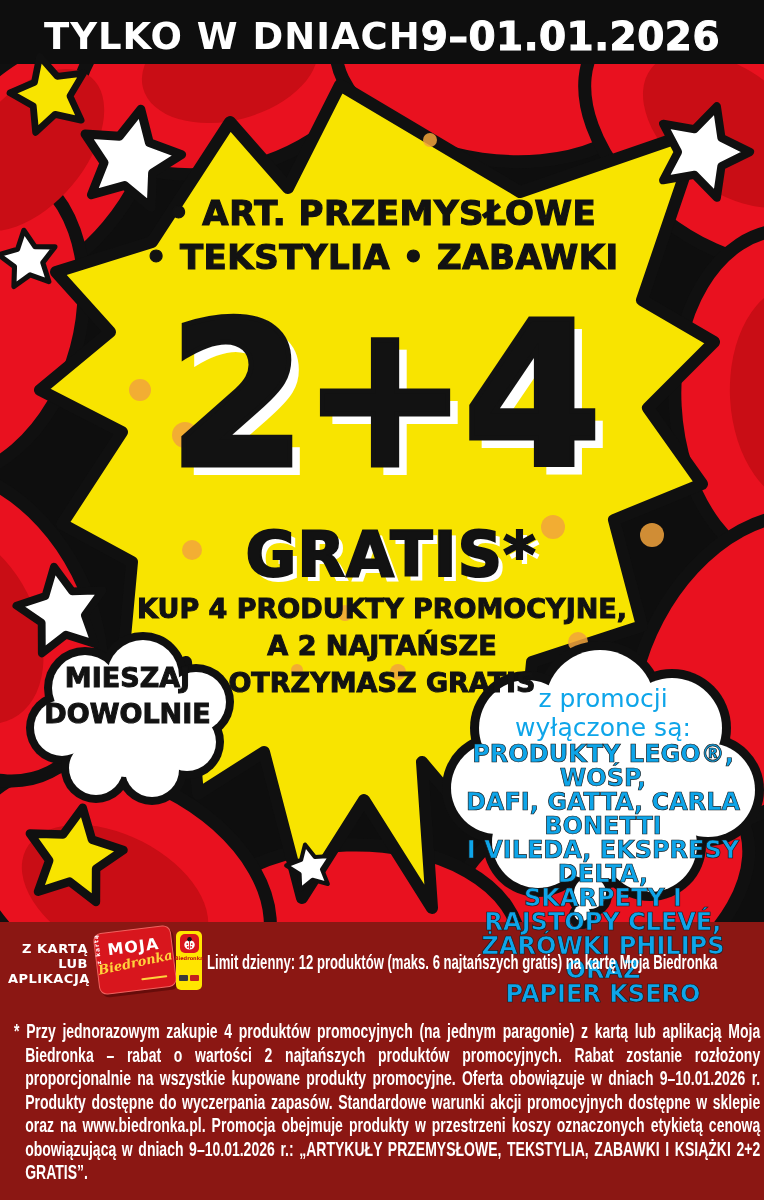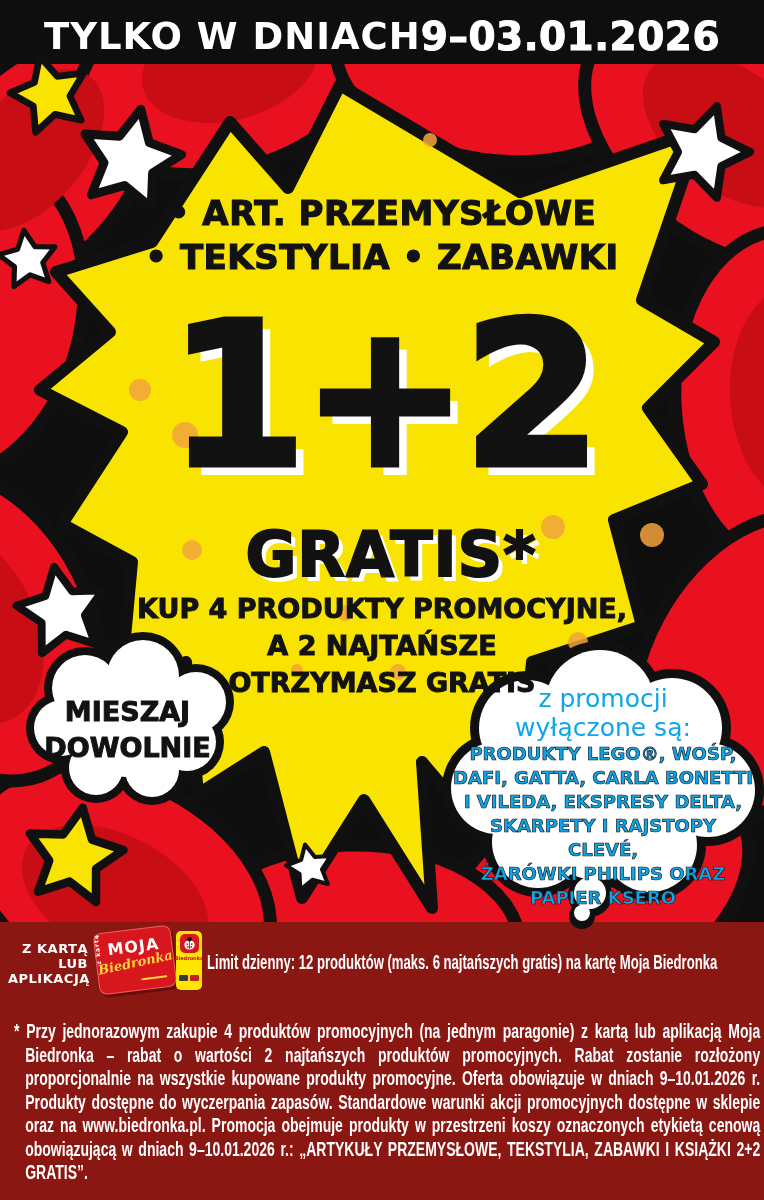--- a/index.html
+++ b/index.html
@@ -14,25 +14,25 @@
   .title-date{font-size:39px;font-weight:900;letter-spacing:0.5px;-webkit-text-stroke:1px #fff;}
   
   .center-col{left:0;width:764px;text-align:center;color:#121212;}
   .cats{top:191px;font-size:34px;font-weight:800;line-height:44px;-webkit-text-stroke:1.2px #121212;letter-spacing:0.5px;}
   .offer{top:296px;font-size:200px;line-height:200px;font-weight:900;letter-spacing:-6px;
          -webkit-text-stroke:5px #121212;text-shadow:10px 10px 0 #ffffff;}
   .gratis{top:518px;font-size:62px;font-weight:900;letter-spacing:1px;
           -webkit-text-stroke:2px #121212;text-shadow:5px 5px 0 #ffffff;padding-left:9px;}
   .subs{top:590px;font-size:27px;font-weight:800;line-height:37px;-webkit-text-stroke:1px #121212;}
   
-  .mixcloud-text{left:25px;top:694px;width:205px;text-align:center;color:#121212;
+  .mixcloud-text{left:25px;top:660px;width:205px;text-align:center;color:#121212;
                  font-size:27px;font-weight:800;line-height:36px;-webkit-text-stroke:1px #121212;}
   .excl-text{left:453px;top:684px;width:300px;text-align:center;color:#0ea5e9;}
   .excl-intro{font-size:25px;font-weight:500;line-height:29px;}
-  .excl-item{font-size:18px;font-weight:800;line-height:24px;-webkit-text-stroke:0.7px #1a1a1a;}
+  .excl-item{font-size:24px;font-weight:800;line-height:24px;-webkit-text-stroke:0.7px #1a1a1a;}
   
   .withcard{left:8px;top:941px;width:80px;text-align:right;color:#fff;
             font-size:13px;font-weight:800;line-height:15px;letter-spacing:0.5px;}
   .card{left:96px;top:929px;width:76px;height:60px;background:#d8161d;border-radius:8px;
         transform:rotate(-7deg);box-shadow:2px 3px 0 rgba(60,0,0,.45);border:1px solid #f0625f;}
   .card-side{position:absolute;left:-2px;top:30px;transform:rotate(-90deg);transform-origin:left top;
              font-size:6px;color:#fff;font-weight:700;letter-spacing:1px;}
   .card-top{position:absolute;left:0;top:9px;width:100%;text-align:center;color:#fff;
             font-size:16px;font-weight:900;letter-spacing:1px;line-height:16px;}
   .card-script{position:absolute;left:0;top:25px;width:100%;text-align:center;color:#ffd23c;
@@ -169,29 +169,29 @@
           <circle cx="598" cy="812" r="68"></circle>
           <circle cx="600" cy="760" r="70"></circle>
         <circle cx="590" cy="893" r="16"></circle>
           <circle cx="582" cy="913" r="8"></circle>
       </g>
     </g>
   </svg>
 
   <div class="abs titlebar">
     <span class="title-prefix">TYLKO W DNIACH</span>
-    <span class="title-date">9–03.01.2026</span>
+    <span class="title-date">9–01.01.2026</span>
   </div>
 
   <div class="abs center-col cats">
     <div>• ART. PRZEMYSŁOWE</div>
     <div>• TEKSTYLIA • ZABAWKI</div>
   </div>
 
-  <div class="abs center-col offer">1+2</div>
+  <div class="abs center-col offer">2+4</div>
   <div class="abs center-col gratis">GRATIS*</div>
 
   <div class="abs center-col subs">
     <div>KUP 4 PRODUKTY PROMOCYJNE,</div>
     <div>A 2 NAJTAŃSZE</div>
     <div>OTRZYMASZ GRATIS</div>
   </div>
 
   <div class="abs mixcloud-text">
     <div>MIESZAJ</div>

